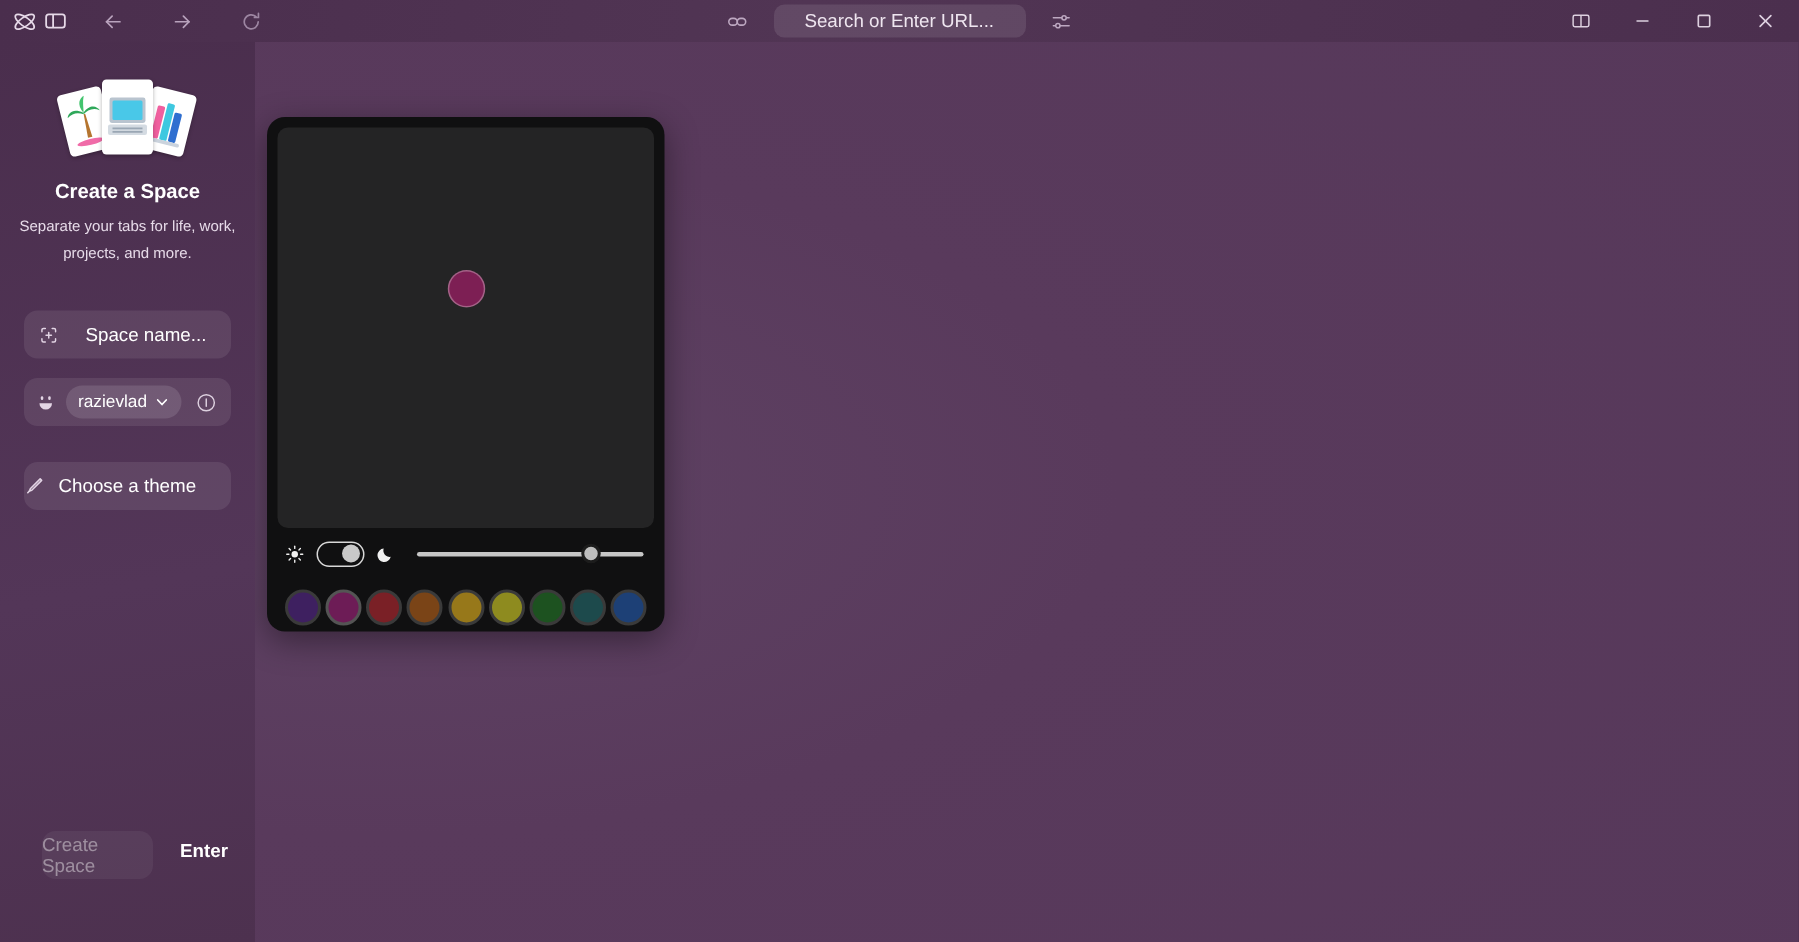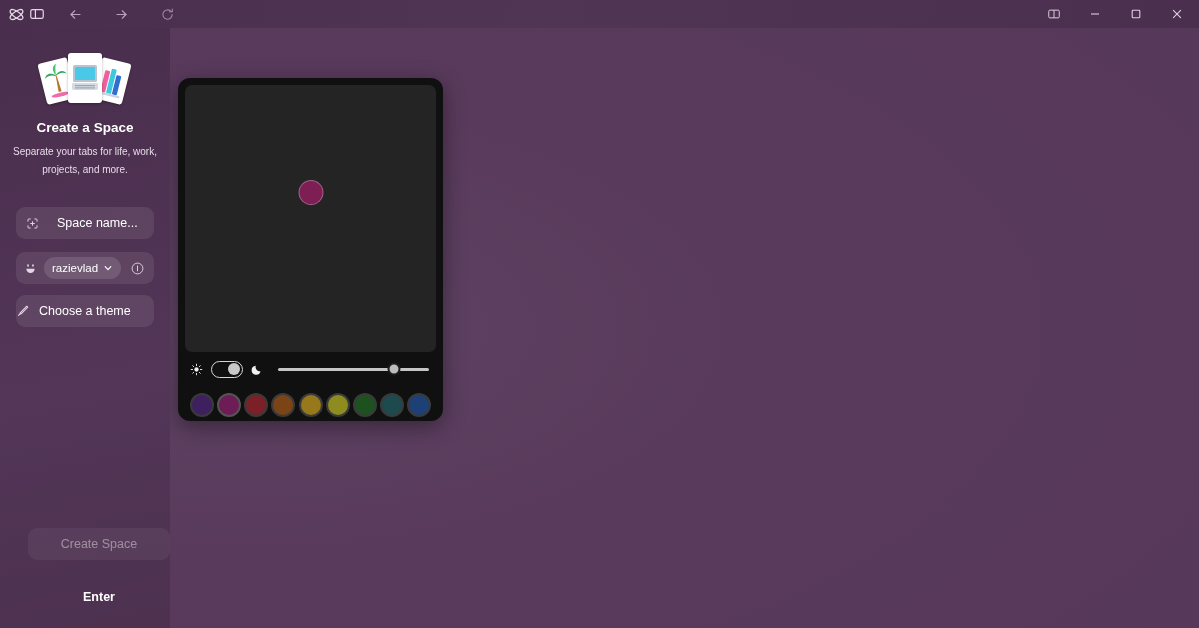--- a/index.html
+++ b/index.html
@@ -168,21 +168,21 @@
   .field-ph { color: #ffffff; font-size: 12.5px; }
 
   .profile-row {
     width: 138px;
     height: 32px;
     border-radius: 9px;
     background: rgba(255,255,255,0.085);
     display: flex;
     align-items: center;
     padding: 0 7px;
-    margin-bottom: 11px;
+    margin-bottom: 24px;
     gap: 6px;
   }
   .profile-pill {
     height: 22px;
     border-radius: 11px;
     background: rgba(255,255,255,0.12);
     display: flex;
     align-items: center;
     gap: 5px;
     padding: 0 8px;
@@ -200,22 +200,21 @@
     padding: 0 0;
     gap: 9px;
     cursor: default;
   }
   .theme-btn span { color: #ffffff; font-size: 12.5px; }
 
   .sb-bottom {
     margin-top: auto;
     width: 100%;
     display: flex;
-    flex-direction: column;
-    align-items: center;
+    flex-direction: row;
     padding-bottom: 18px;
     padding-left: 28px;
   }
   .create-btn {
     width: 142px;
     height: 32px;
     border-radius: 9px;
     background: rgba(255,255,255,0.055);
     color: rgba(255,255,255,0.42);
     font-size: 12.5px;
@@ -386,20 +385,37 @@
         </div>
         <div class="tb-btn">
           <svg class="icon" width="15" height="15" viewBox="0 0 20 20" fill="none" stroke="#9d86a2" stroke-width="1.5" stroke-linecap="round">
             <path d="M16.2 10a6.2 6.2 0 1 1-1.9-4.4"></path>
             <polyline points="16.4,2.6 16.4,6.2 12.8,6.2"></polyline>
           </svg>
         </div>
       </div>
     </div>
 
+    <div class="tb-center">
+      <div class="tb-btn">
+        <svg class="icon" width="15" height="15" viewBox="0 0 20 20" fill="none" stroke="#bda8c1" stroke-width="1.4" stroke-linecap="round">
+          <rect x="2.5" y="7" width="7.5" height="6" rx="3"></rect>
+          <rect x="10" y="7" width="7.5" height="6" rx="3"></rect>
+        </svg>
+      </div>
+      <div class="urlbar">Search or Enter URL...</div>
+      <div class="tb-btn">
+        <svg class="icon" width="15" height="15" viewBox="0 0 20 20" fill="none" stroke="#bda8c1" stroke-width="1.4" stroke-linecap="round">
+          <line x1="3" y1="6.5" x2="17" y2="6.5"></line>
+            <circle cx="12.5" cy="6.5" r="1.9" fill="#4b2f4e"></circle>
+          <line x1="3" y1="13.5" x2="17" y2="13.5"></line>
+            <circle cx="7" cy="13.5" r="1.9" fill="#4b2f4e"></circle>
+        </svg>
+      </div>
+    </div>
 
     <div class="tb-right">
       <div class="win-btn">
         <svg class="icon" width="14" height="14" viewBox="0 0 20 20" fill="none" stroke="#ddd0df" stroke-width="1.4">
           <rect x="2.5" y="4.5" width="15" height="11" rx="1.6"></rect>
           <line x1="10" y1="4.5" x2="10" y2="15.5"></line>
         </svg>
       </div>
       <div class="win-btn">
         <svg class="icon" width="12" height="12" viewBox="0 0 12 12" stroke="#ddd0df" stroke-width="1.1">

